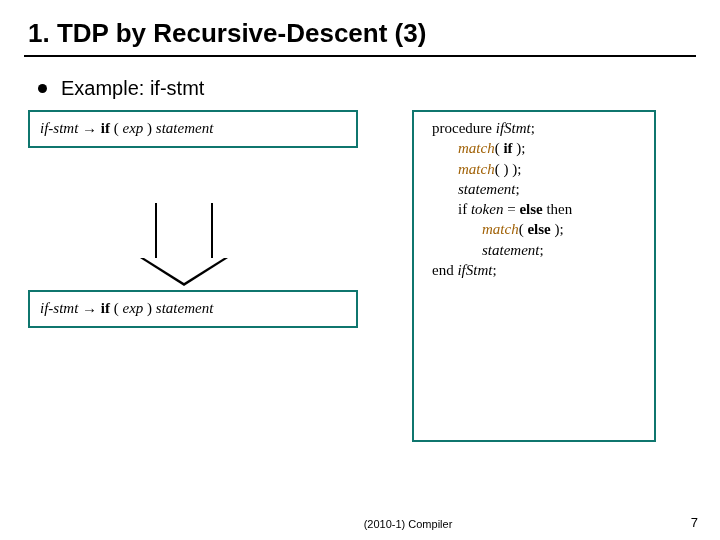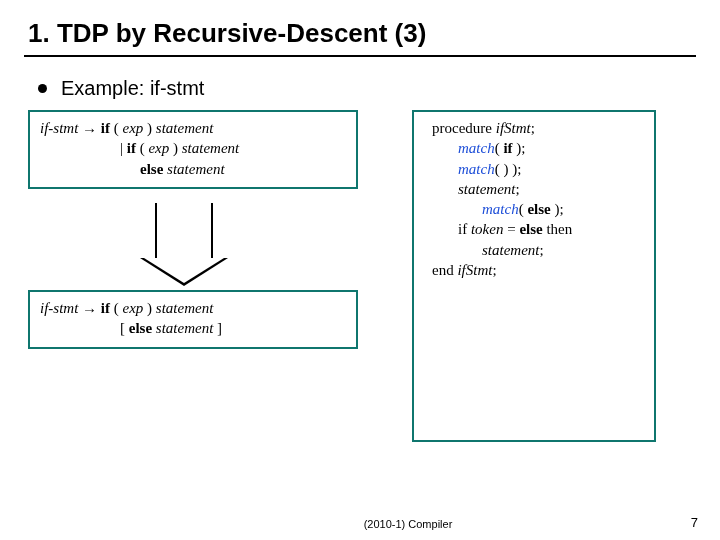--- a/index.html
+++ b/index.html
@@ -51,21 +51,21 @@
   }
   .box-top { left: 28px; top: 10px; width: 330px; }
   .box-bottom { left: 28px; top: 190px; width: 330px; }
   .box-right { left: 388px; top: 10px; width: 244px; height: 332px; margin-left: 24px; }
   .indent1 { padding-left: 80px; }
   .indent2 { padding-left: 100px; }
   .indentB1 { padding-left: 80px; }
   .code-line { white-space: pre; }
   .i { font-style: italic; }
   .b { font-weight: bold; }
-  .red { color: #1d4ed8; font-style: italic; }
+  .red { color: #a16207; font-style: italic; }
   .arrow-down {
     position: absolute;
     left: 155px;
     top: 103px;
   }
   .arrow-stem {
     width: 58px;
     height: 55px;
     border: 2px solid #000;
     border-top: none;
@@ -119,42 +119,39 @@
 
 <div class="subtitle-row">
   <span class="bullet"></span>
   <span>Example: if-stmt</span>
 </div>
 
 <div class="content-area">
 
   <div class="box box-top">
     <div class="code-line"><span class="i">if-stmt</span><span> → </span><span class="b">if</span><span> ( </span><span class="i">exp</span><span> ) </span><span class="i">statement</span></div>
-    <div class="code-line indent1"><span>| </span><span class="b">if</span><span> ( </span><span class="i">exp</span><span> ) </span><span class="i">statement</span></div>
-    <div class="code-line indent2"><span class="b">else</span><span class="i"> statement</span></div>
   </div>
 
   <div class="arrow-down">
     <div class="arrow-stem"></div>
     <div class="arrow-head"></div>
     <div class="arrow-head-inner"></div>
   </div>
 
   <div class="box box-bottom">
     <div class="code-line"><span class="i">if-stmt</span><span> → </span><span class="b">if</span><span> ( </span><span class="i">exp</span><span> ) </span><span class="i">statement</span></div>
-    <div class="code-line indentB1"><span>[ </span><span class="b">else</span><span class="i"> statement</span><span> ]</span></div>
   </div>
 
   <div class="box box-right">
     <div class="code-line r-line"><span>procedure </span><span class="i">ifStmt</span><span>;</span></div>
     <div class="code-line r-ind1"><span class="red">match</span><span>( </span><span class="b">if</span><span> );</span></div>
     <div class="code-line r-ind1"><span class="red">match</span><span>( ) );</span></div>
     <div class="code-line r-ind1"><span class="i">statement</span><span>;</span></div>
+    <div class="code-line r-ind1"><span>if </span><span class="i">token</span><span> = </span><span class="b">else</span><span> then</span></div>
     <div class="code-line r-ind2"><span class="red">match</span><span>( </span><span class="b">else</span><span> );</span></div>
-    <div class="code-line r-ind1"><span>if </span><span class="i">token</span><span> = </span><span class="b">else</span><span> then</span></div>
     <div class="code-line r-ind2"><span class="i">statement</span><span>;</span></div>
     <div class="code-line r-line"><span>end </span><span class="i">ifStmt</span><span>;</span></div>
   </div>
 
 </div>
 
 <div class="footer-center">(2010-1) Compiler</div>
 <div class="footer-right">7</div>
 
 </body></html>

